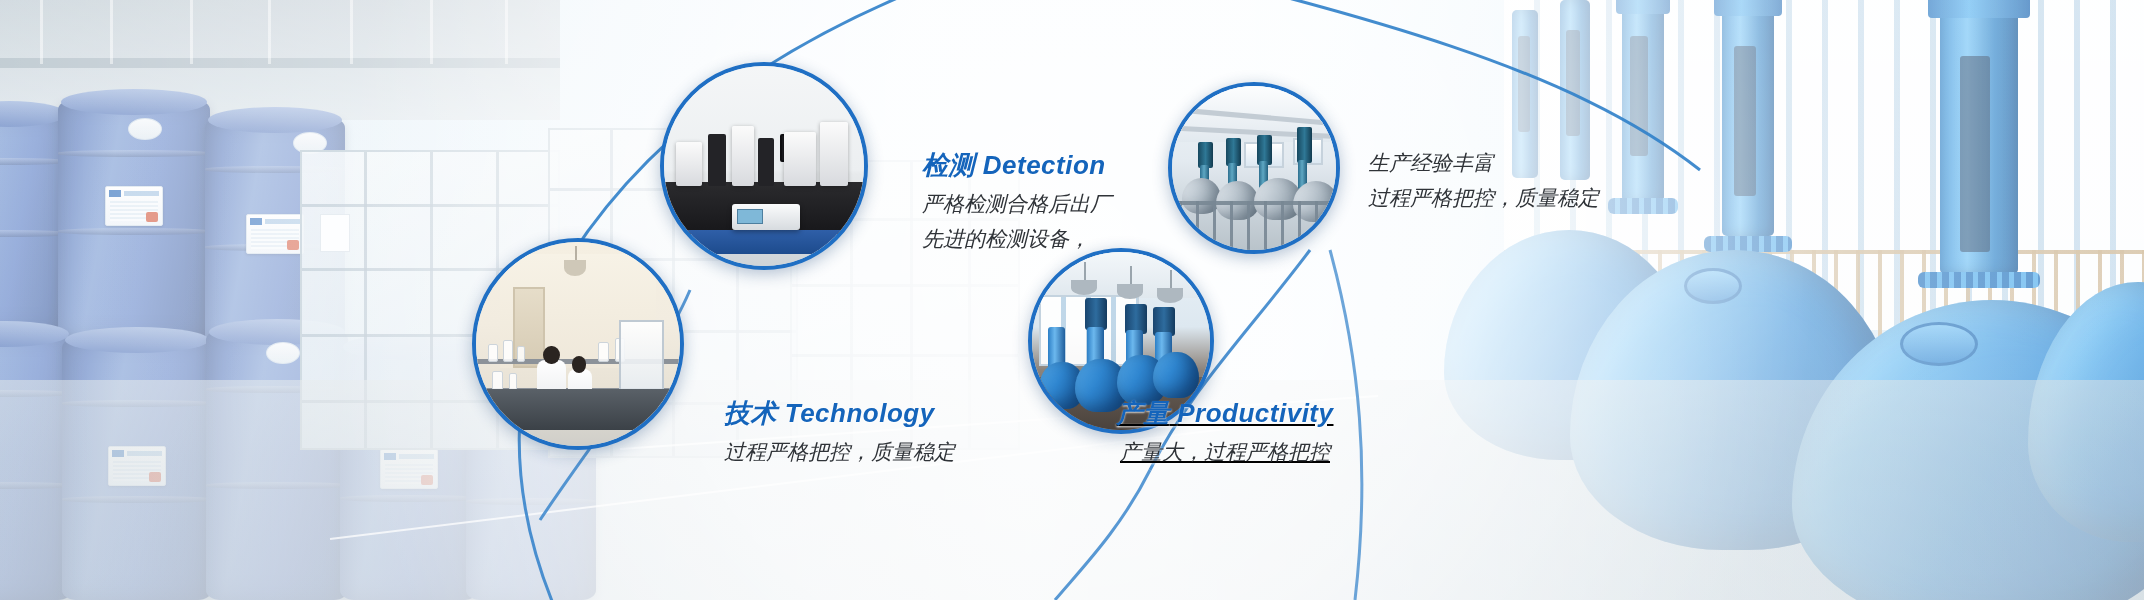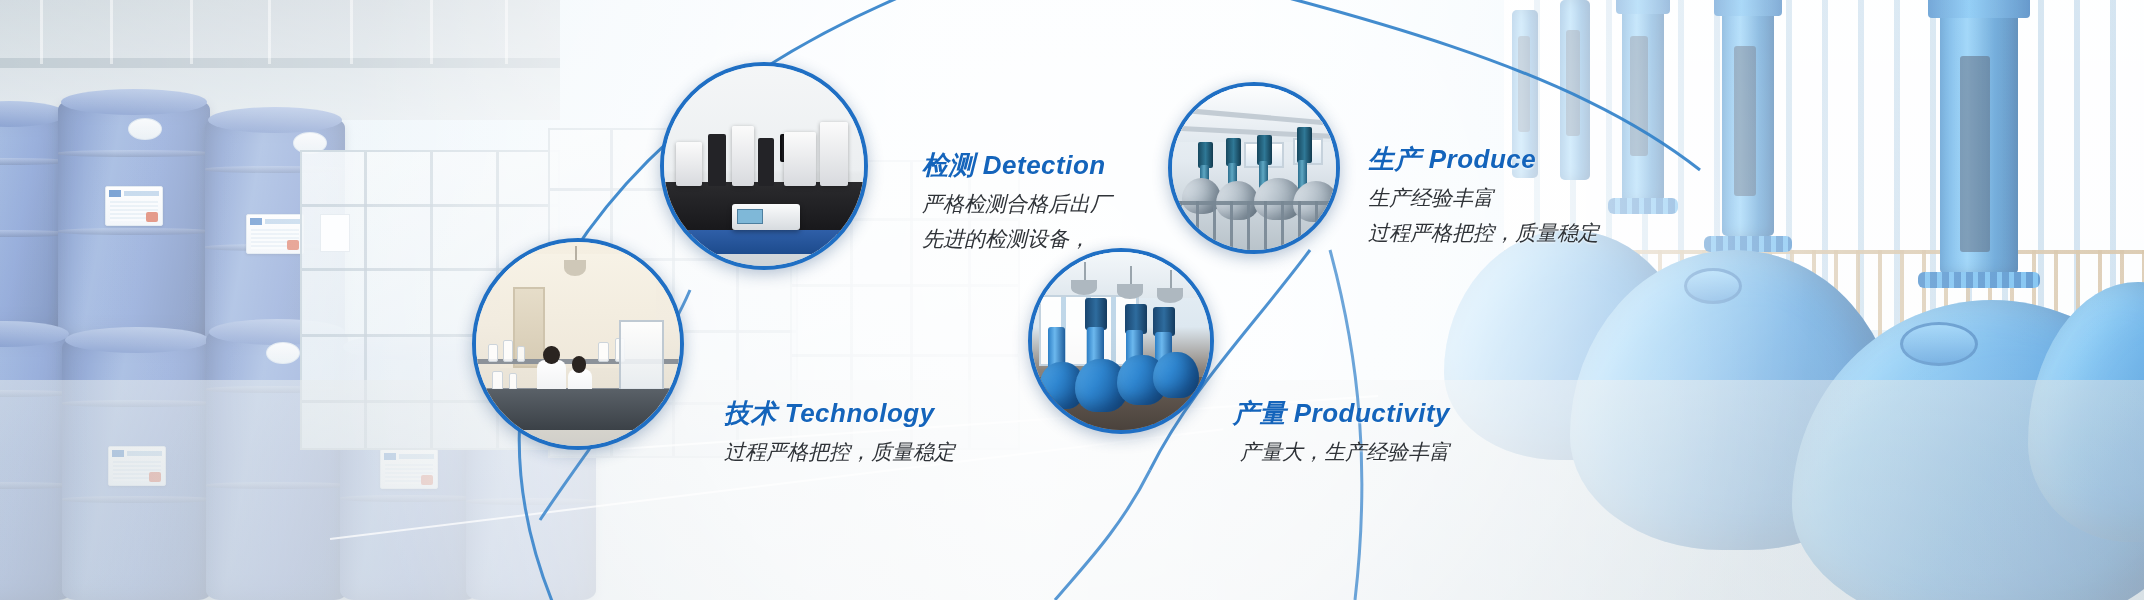--- a/index.html
+++ b/index.html
@@ -328,21 +328,21 @@
     font-size:26px; font-weight:bold; font-style:italic;
     color:#1464bb; letter-spacing:.5px; white-space:nowrap;
     text-shadow:0 1px 2px rgba(255,255,255,.85);
   }
   .txt .hd .cn { font-style:italic; }
   .txt .ln {
     font-size:21px; color:#2f3338; font-style:italic;
     margin-top:7px; white-space:nowrap;
     text-shadow:0 1px 2px rgba(255,255,255,.8);
   }
-  .txt.ralign { text-align:right; }
+  .txt.ralign { text-align:center;text-decoration:underline; }
 </style>
 </head>
 <body>
 
 <div class="banner">
 
   <div class="bg-base"></div>
 
   <div class="drums">
     <div class="shed">
@@ -585,37 +585,33 @@
   <div class="txt" style="left:876px; top:148px;margin-left:46px;">
     <div class="hd">
       <span class="cn">检测</span>
       <span>Detection</span>
     </div>
     <div class="ln">严格检测合格后出厂</div>
     <div class="ln">先进的检测设备，</div>
   </div>
 
   <div class="txt" style="left:1368px; top:142px;">
-    <div class="hd">
-      <span class="cn">生产</span>
-      <span>Produce</span>
-    </div>
     <div class="ln">生产经验丰富</div>
     <div class="ln">过程严格把控，质量稳定</div>
   </div>
 
   <div class="txt" style="left:724px; top:396px;">
     <div class="hd">
       <span class="cn">技术</span>
       <span>Technology</span>
     </div>
     <div class="ln">过程严格把控，质量稳定</div>
   </div>
 
   <div class="txt ralign" style="left:1000px; top:396px; width:450px;">
     <div class="hd">
       <span class="cn">产量</span>
       <span>Productivity</span>
     </div>
-    <div class="ln">产量大，生产经验丰富</div>
+    <div class="ln">产量大，过程严格把控</div>
   </div>
 
 </div>
 
 </body></html>

